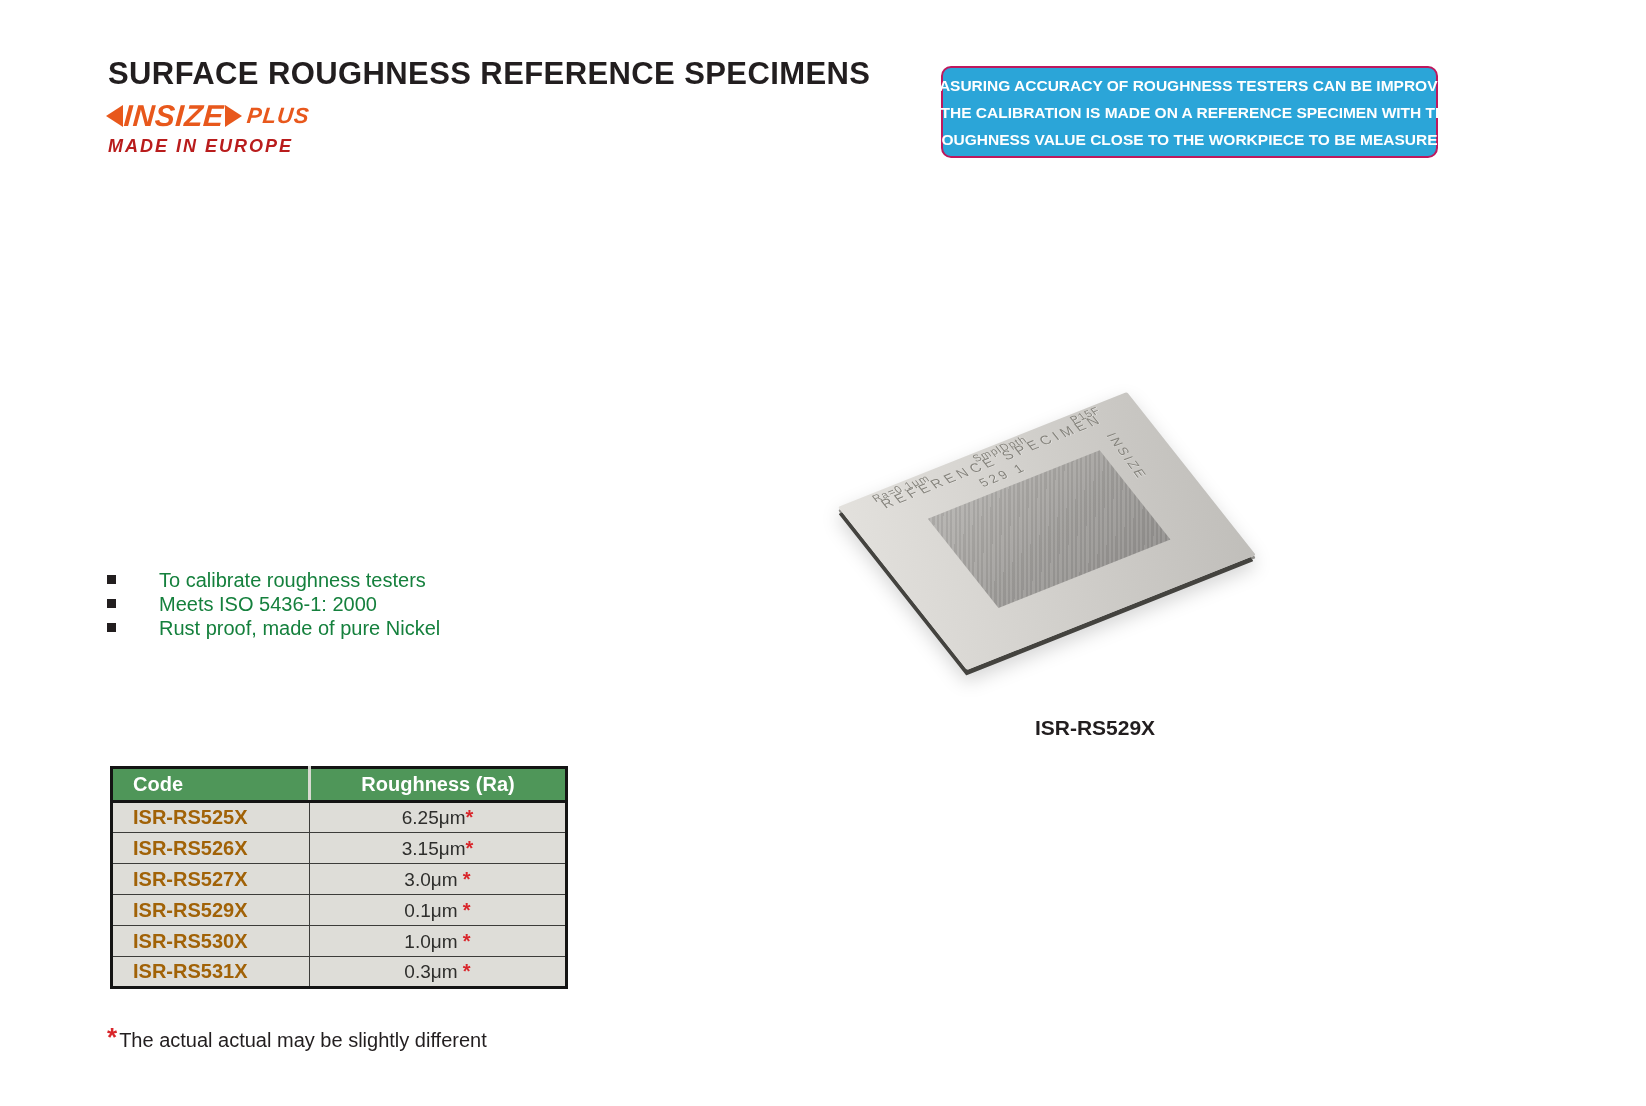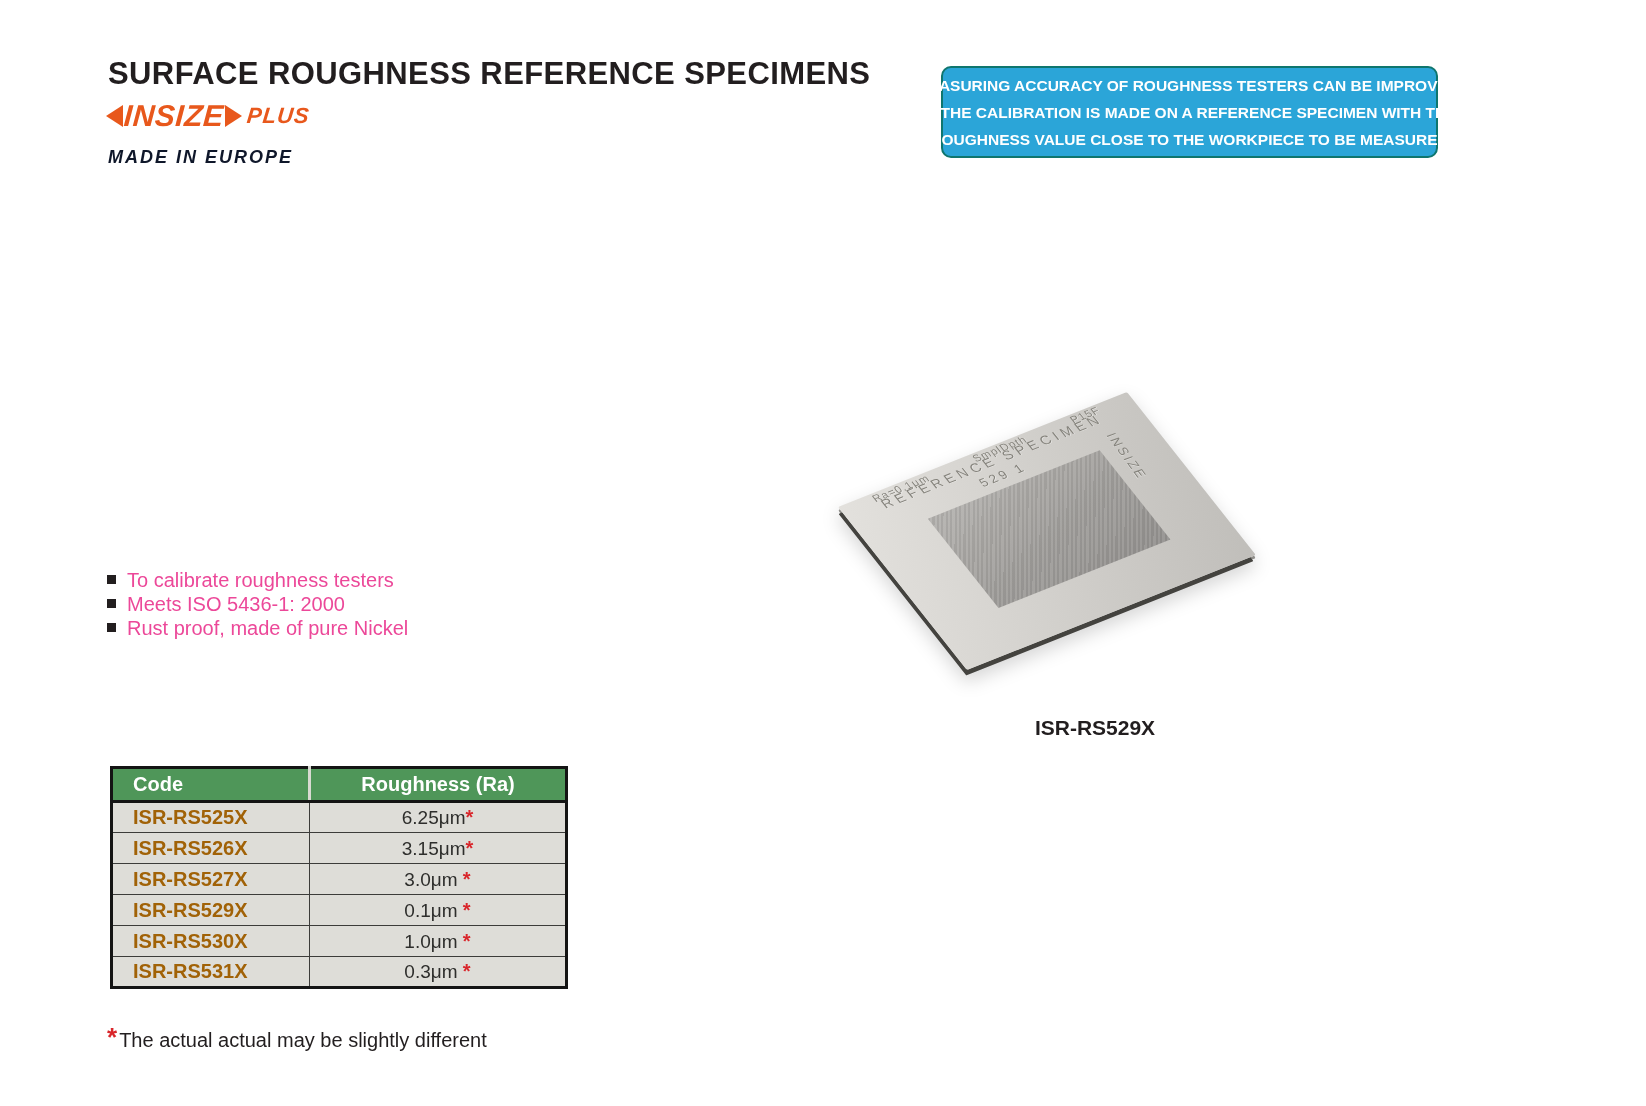--- a/index.html
+++ b/index.html
@@ -22,39 +22,39 @@
   .arrow-right { width:0; height:0; border-top:11px solid transparent; border-bottom:11px solid transparent; border-left:17px solid #E8581C; }
   .logo-word {
     font-size:30px; font-weight:bold; font-style:italic; color:#E8581C;
     letter-spacing:0.5px; margin:0 1px; transform:skewX(-4deg);
   }
   .logo-plus {
     font-size:22px; font-weight:bold; font-style:italic; color:#E8581C;
     letter-spacing:1px; margin-left:5px; transform:skewX(-6deg);
   }
   .tagline {
-    position:absolute; left:108px; top:147px;
+    position:absolute; left:108px; top:136px;
     font-size:18px; font-weight:bold; font-style:italic;
-    color:#0f172a; letter-spacing:2px; white-space:nowrap;
+    color:#b91c1c; letter-spacing:2px; white-space:nowrap;
   }
 
   
   .notice {
     position:absolute; left:941px; top:66px; width:497px; height:92px;
-    background:#2BA5D8; border:2px solid #0f766e; border-radius:10px;
+    background:#2BA5D8; border:2px solid #be185d; border-radius:10px;
     display:flex; flex-direction:column; justify-content:center; align-items:center;
     color:#ffffff; font-weight:bold; font-size:15.5px; line-height:27px;
     text-align:center; white-space:nowrap;
   }
 
   
   .features { position:absolute; left:107px; top:568px; }
   .feature { display:flex; align-items:flex-start; height:24px; }
   .bullet-sq { width:9px; height:9px; background:#221e1f; margin-top:7px; margin-right:11px; flex:none; }
-  .feature-text { font-size:20px; color:#ec4899; line-height:24px; white-space:nowrap; }
+  .feature-text { font-size:20px; color:#15803d; line-height:24px; white-space:nowrap;margin-left:32px; }
 
   
   .photo-wrap { position:absolute; left:800px; top:370px; width:470px; height:330px;
     filter:drop-shadow(0 7px 9px rgba(0,0,0,0.16)); }
   .plate {
     position:absolute; left:38px; top:137px; width:311px; height:208px;
     transform-origin:0 0;
     transform:matrix(0.929, -0.370, 0.620, 0.784, 0, 0);
     background:linear-gradient(115deg,#e3e1dd 0%,#d3d1cd 45%,#c0beba 100%);
     box-shadow:-5px 6px 0 -1px #44433f, -2px 3px 0 0 #908e8a;

